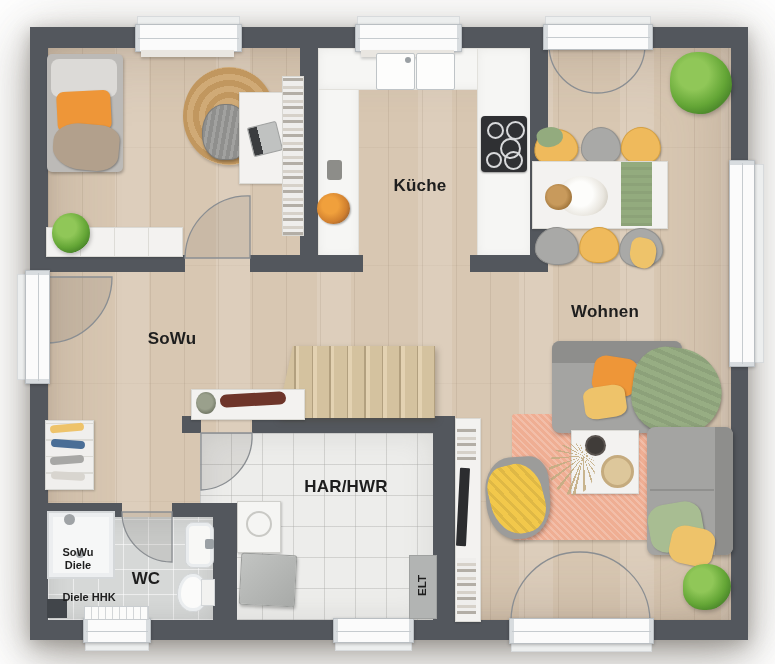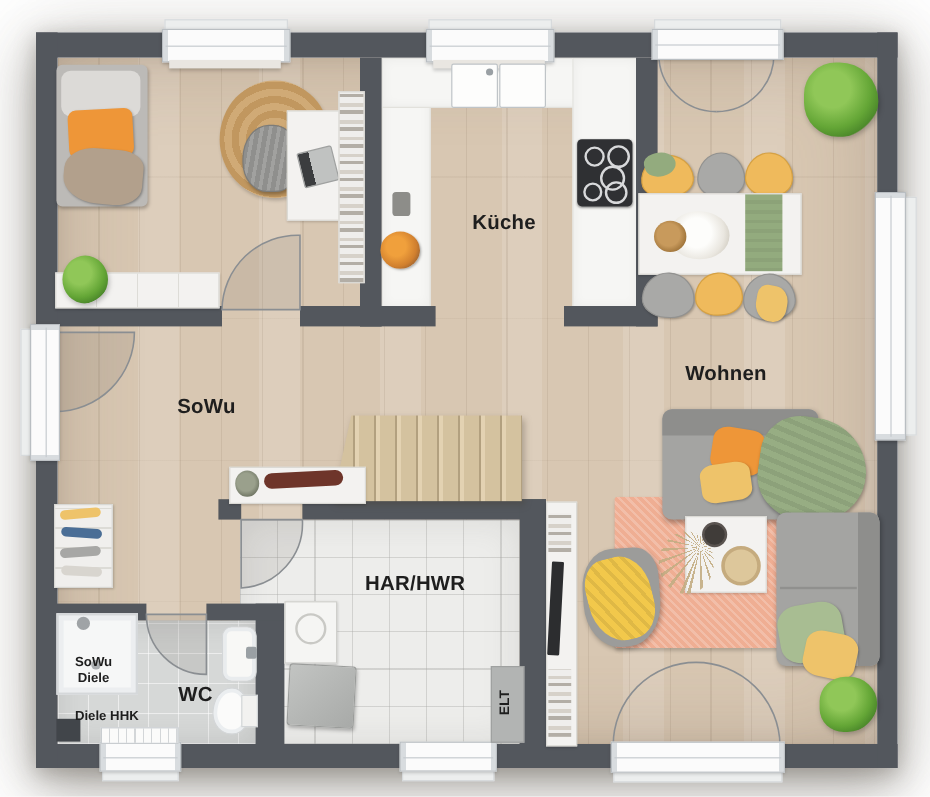--- a/index.html
+++ b/index.html
@@ -211,21 +211,21 @@
   <div class="abs" style="left:205px;top:539px;width:9px;height:10px;background:#9aa0a4;border-radius:2px;"></div>
   <div class="abs" style="left:177px;top:573px;width:29px;height:37px;background:#fbfbfa;border:1px solid #d3d6d8;border-radius:50% 45% 45% 50%/55% 55% 45% 45%;box-shadow:inset 0 0 0 3px #ebeef0;"></div>
   <div class="abs" style="left:201px;top:579px;width:12px;height:25px;background:#f2f2f0;border:1px solid #d3d6d8;"></div>
   <div class="abs" style="left:47px;top:599px;width:20px;height:19px;background:#41454a;"></div>
   <div class="abs" style="left:84px;top:606px;width:63px;height:12px;background:#fbfbfa;border:1px solid #c9cdd0;background-image:repeating-linear-gradient(90deg, transparent 0 6px, #d3d6d8 6px 7px);"></div>
 
   <div class="abs room-label" style="left:370px;top:176px;width:100px;">Küche</div>
   <div class="abs room-label" style="left:555px;top:302px;width:100px;">Wohnen</div>
   <div class="abs room-label" style="left:122px;top:329px;width:100px;">SoWu</div>
   <div class="abs room-label" style="left:276px;top:477px;width:140px;">HAR/HWR</div>
-  <div class="abs room-label" style="left:123px;top:569px;width:80px;">WC</div>
+  <div class="abs room-label" style="left:106px;top:569px;width:80px;">WC</div>
   <div class="abs small-label" style="left:43px;top:546px;width:70px;text-align:center;">
     <span>SoWu</span><br>
     <span>Diele</span>
   </div>
   <div class="abs small-label" style="left:39px;top:591px;width:100px;">Diele HHK</div>
   <div class="abs small-label" style="left:396px;top:579px;width:52px;transform:rotate(-90deg);font-size:11.5px;">ELT</div>
 
 </div>
 
 </body></html>

